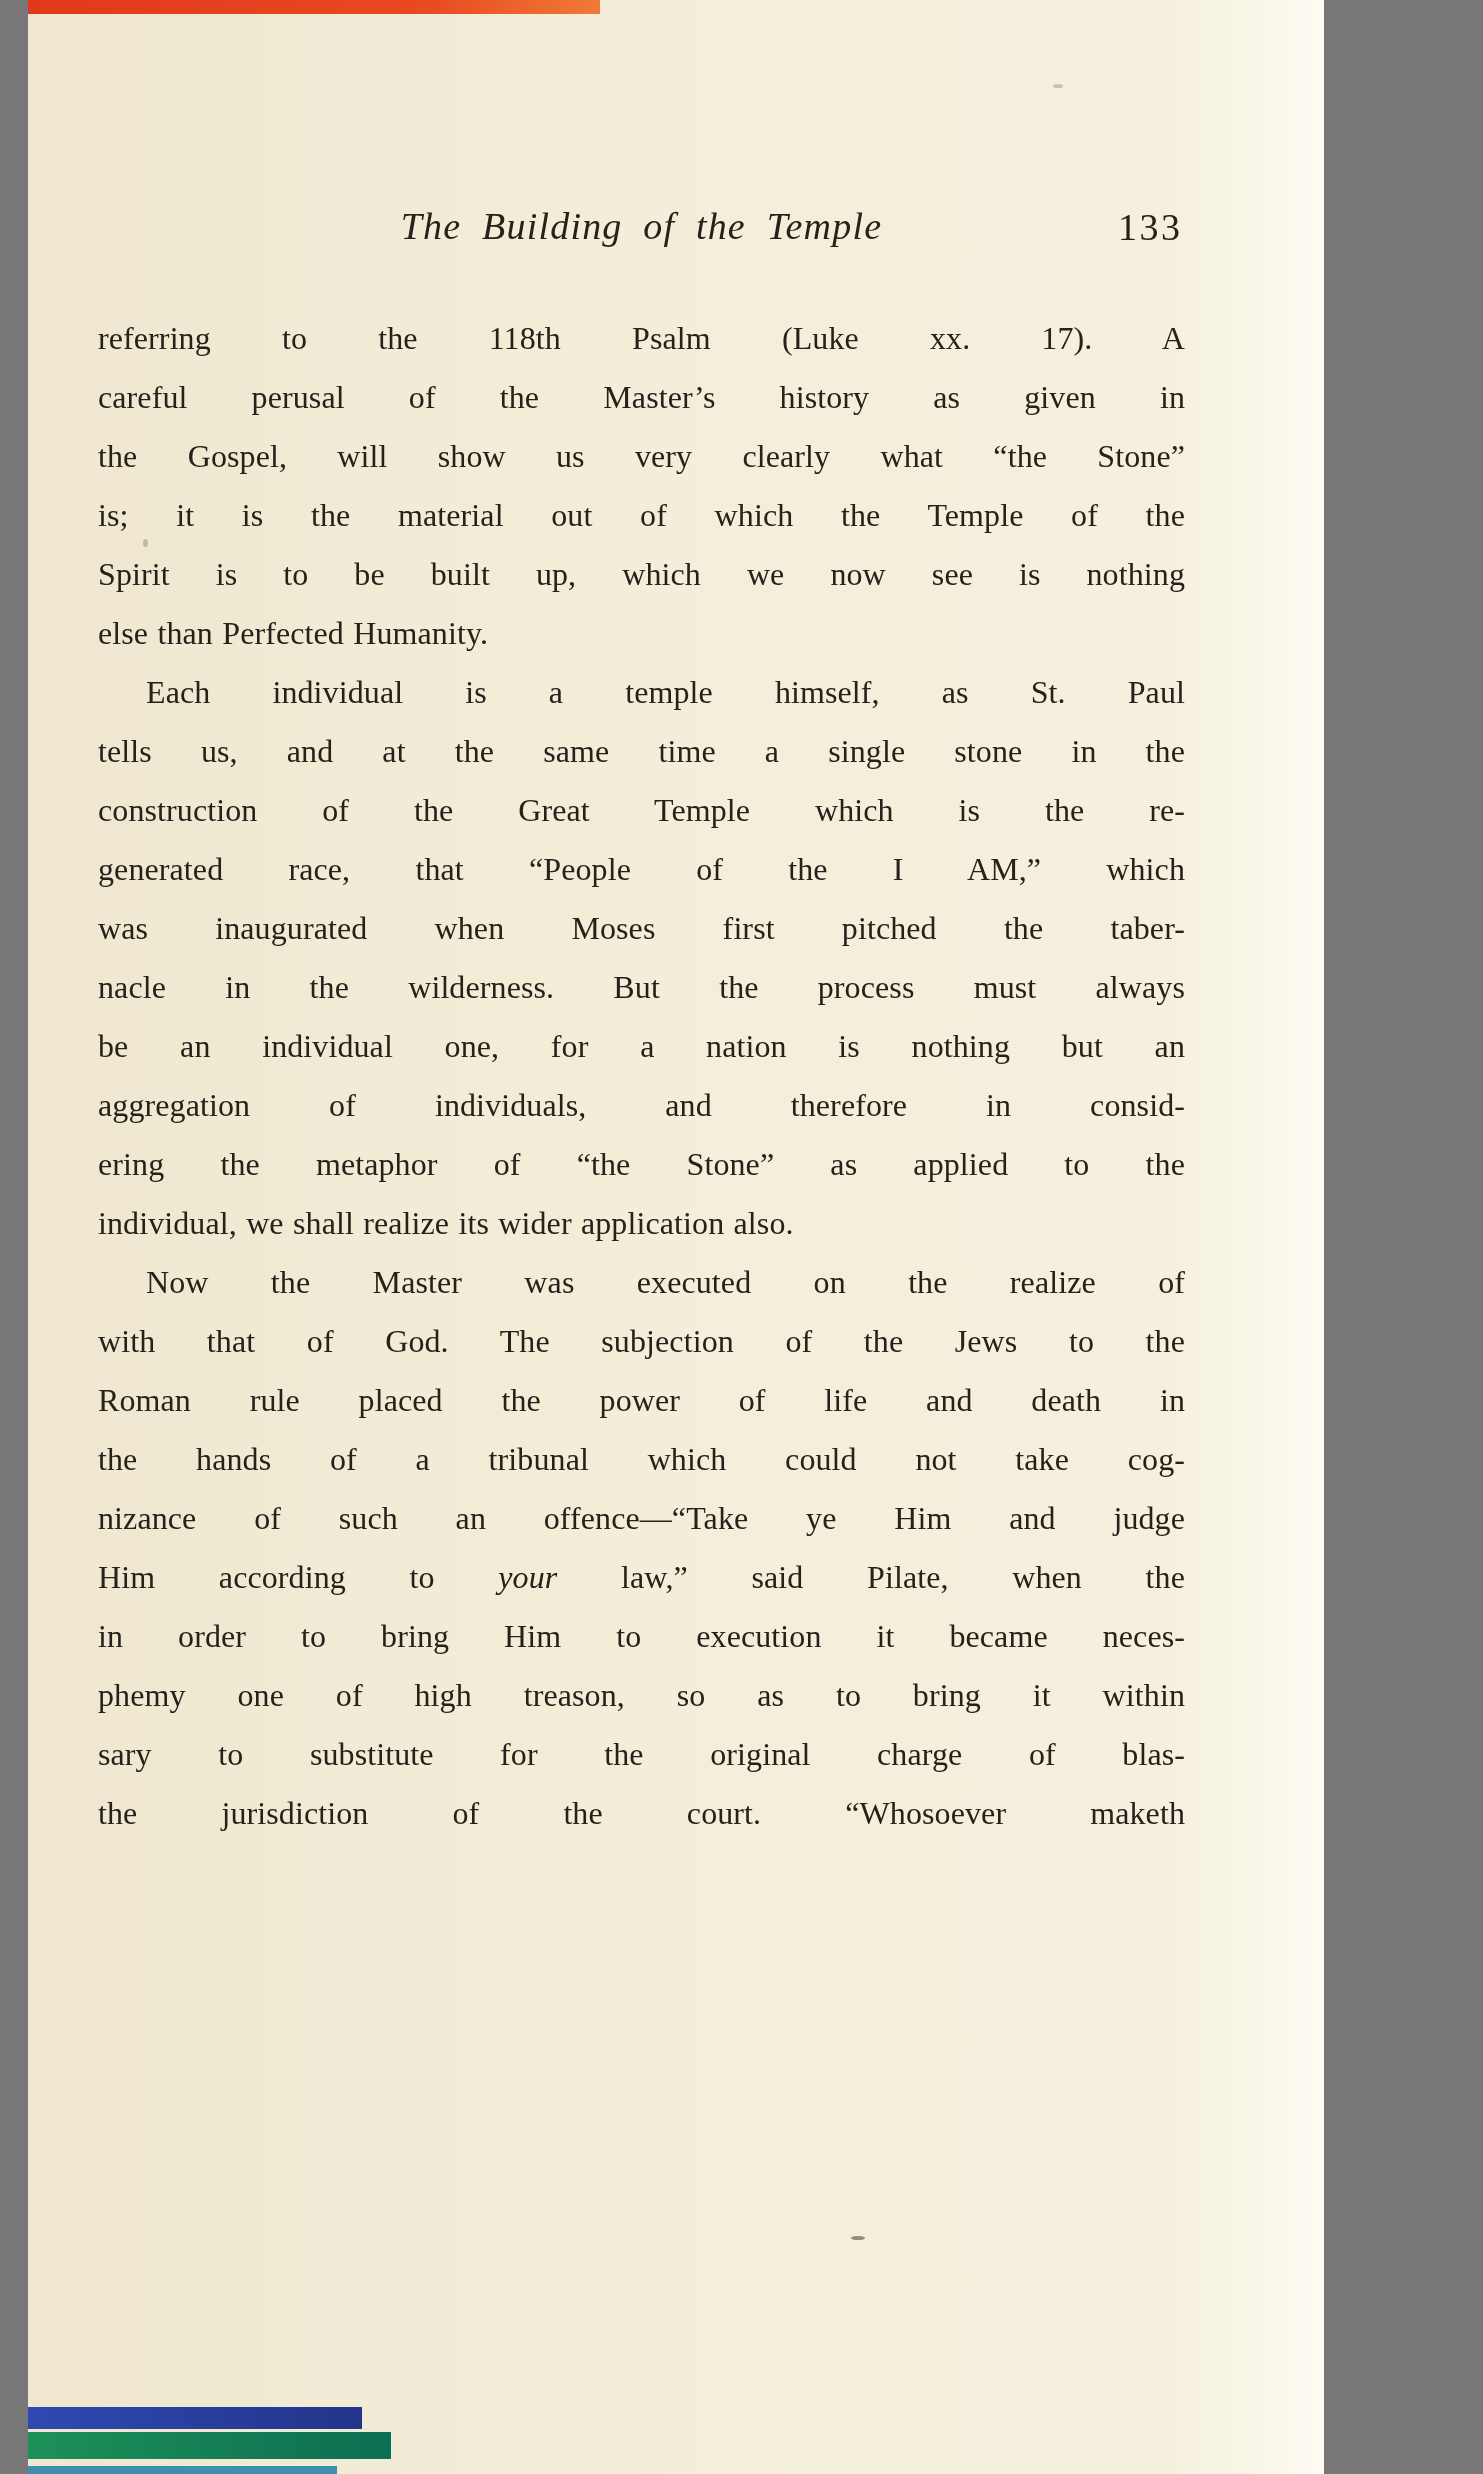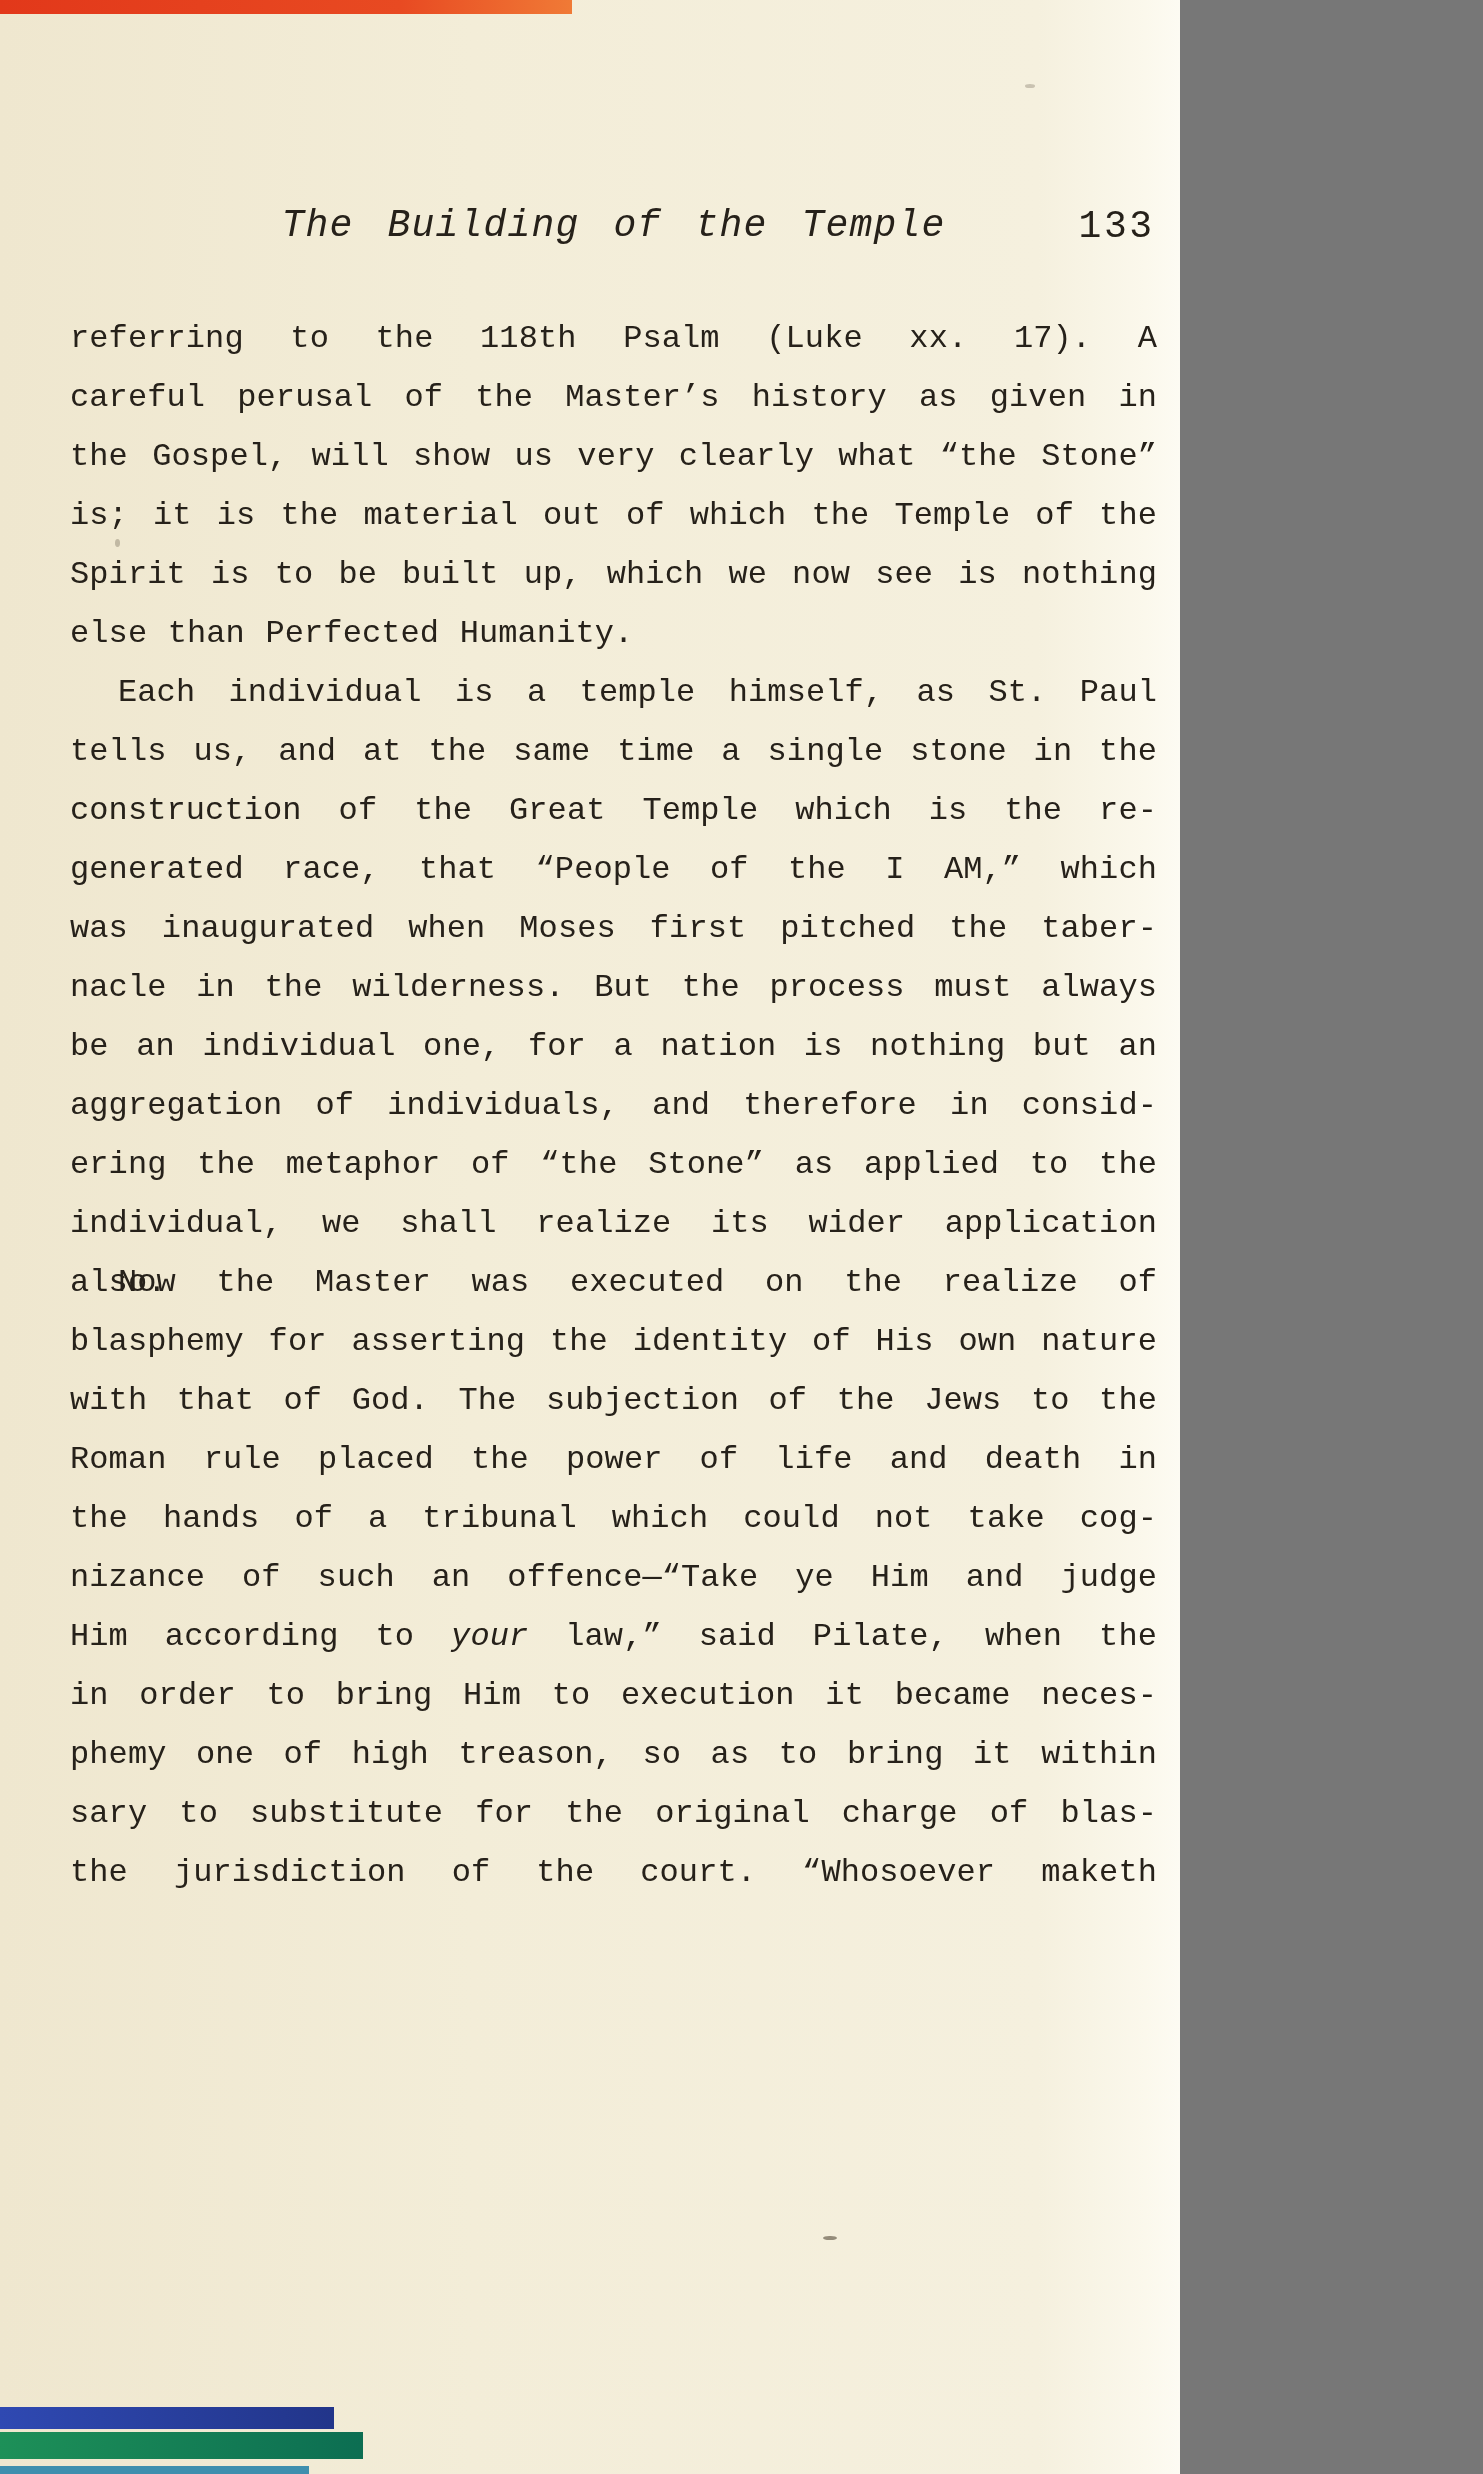--- a/index.html
+++ b/index.html
@@ -1,24 +1,25 @@
 <!DOCTYPE html>
 <html style="font-size:10px"><head>
 <meta charset="utf-8">
 <style>
   html, body { margin: 0; padding: 0; }
   body { background: #777; }
   .page {
     position: relative;
-    width: 1180px;
+    width: 1296px;
     height: 2475px;
     overflow: hidden;
     background: linear-gradient(90deg, #efe7cf 0%, #f3edd8 40%, #f5f0de 88%, #fbf8ec 97%, #fdfbf3 100%);
-    font-family: Liberation Mono, monospace;
+    font-family: Liberation Serif, serif;
     color: #26211a;
+    margin-left: 28px;
   }
   
   .bar { position: absolute; }
   .bar-red    { left: 0; top: 0;     width: 572px; height: 13.6px;
                 background: linear-gradient(90deg, #e2381a 0%, #e84a22 70%, #f07a36 100%); }
   .bar-blue   { left: 0; top: 2407px; width: 334px; height: 22px;
                 background: linear-gradient(90deg, #2f49b2 0%, #22358a 100%); }
   .bar-green  { left: 0; top: 2432px; width: 363px; height: 27px;
                 background: linear-gradient(90deg, #1d9058 0%, #0c6e52 100%); }
   .bar-teal   { left: 0; top: 2466px; width: 309px; height: 8.6px;
@@ -105,21 +106,20 @@
       <div class="line">construction of the Great Temple which is the re-</div>
       <div class="line">generated race, that “People of the I AM,” which</div>
       <div class="line">was inaugurated when Moses first pitched the taber-</div>
       <div class="line">nacle in the wilderness. But the process must always</div>
       <div class="line">be an individual one, for a nation is nothing but an</div>
       <div class="line">aggregation of individuals, and therefore in consid-</div>
       <div class="line">ering the metaphor of “the Stone” as applied to the</div>
       <div class="line no-just">individual, we shall realize its wider application also.</div>
 
       <div class="line indent">Now the Master was executed on the realize of</div>
-      <div class="line">blasphemy for asserting the identity of His own nature</div>
       <div class="line">with that of God. The subjection of the Jews to the</div>
       <div class="line">Roman rule placed the power of life and death in</div>
       <div class="line">the hands of a tribunal which could not take cog-</div>
       <div class="line">nizance of such an offence—“Take ye Him and judge</div>
       <div class="line"><span>Him according to </span><em>your</em><span> law,” said Pilate, when the</span></div>
       <div class="line">in order to bring Him to execution it became neces-</div>
       <div class="line">phemy one of high treason, so as to bring it within</div>
       <div class="line">sary to substitute for the original charge of blas-</div>
       <div class="line">the jurisdiction of the court. “Whosoever maketh</div>
 

